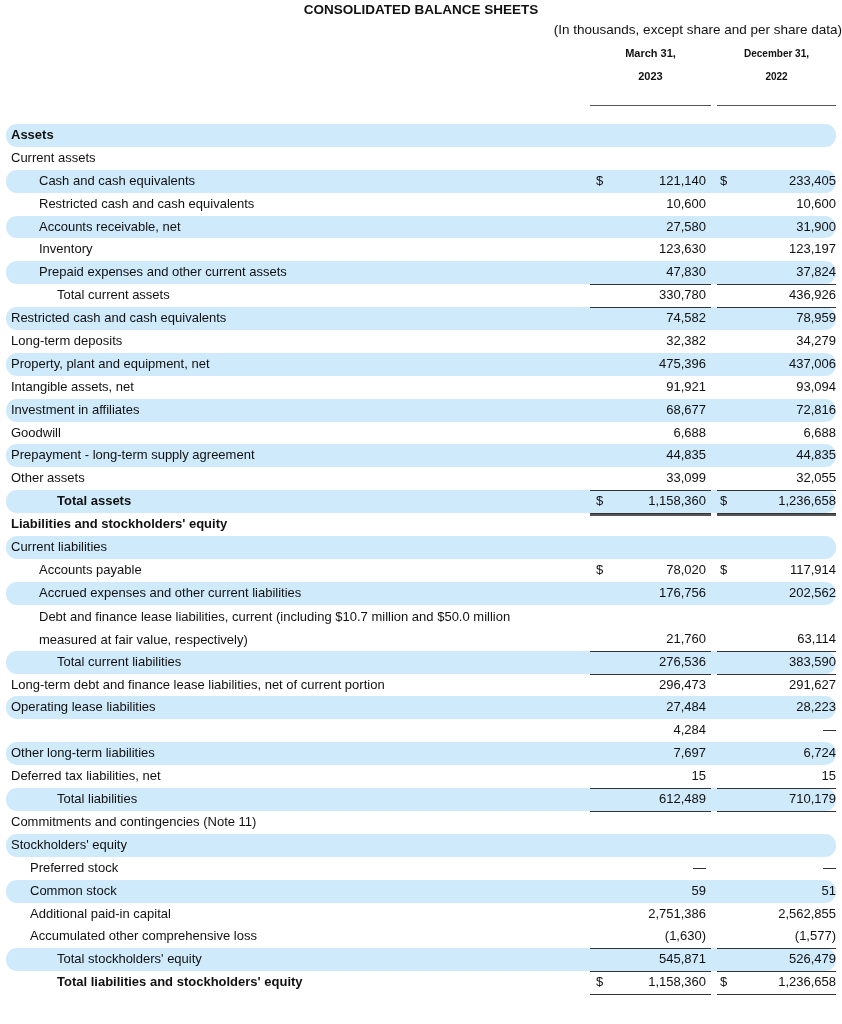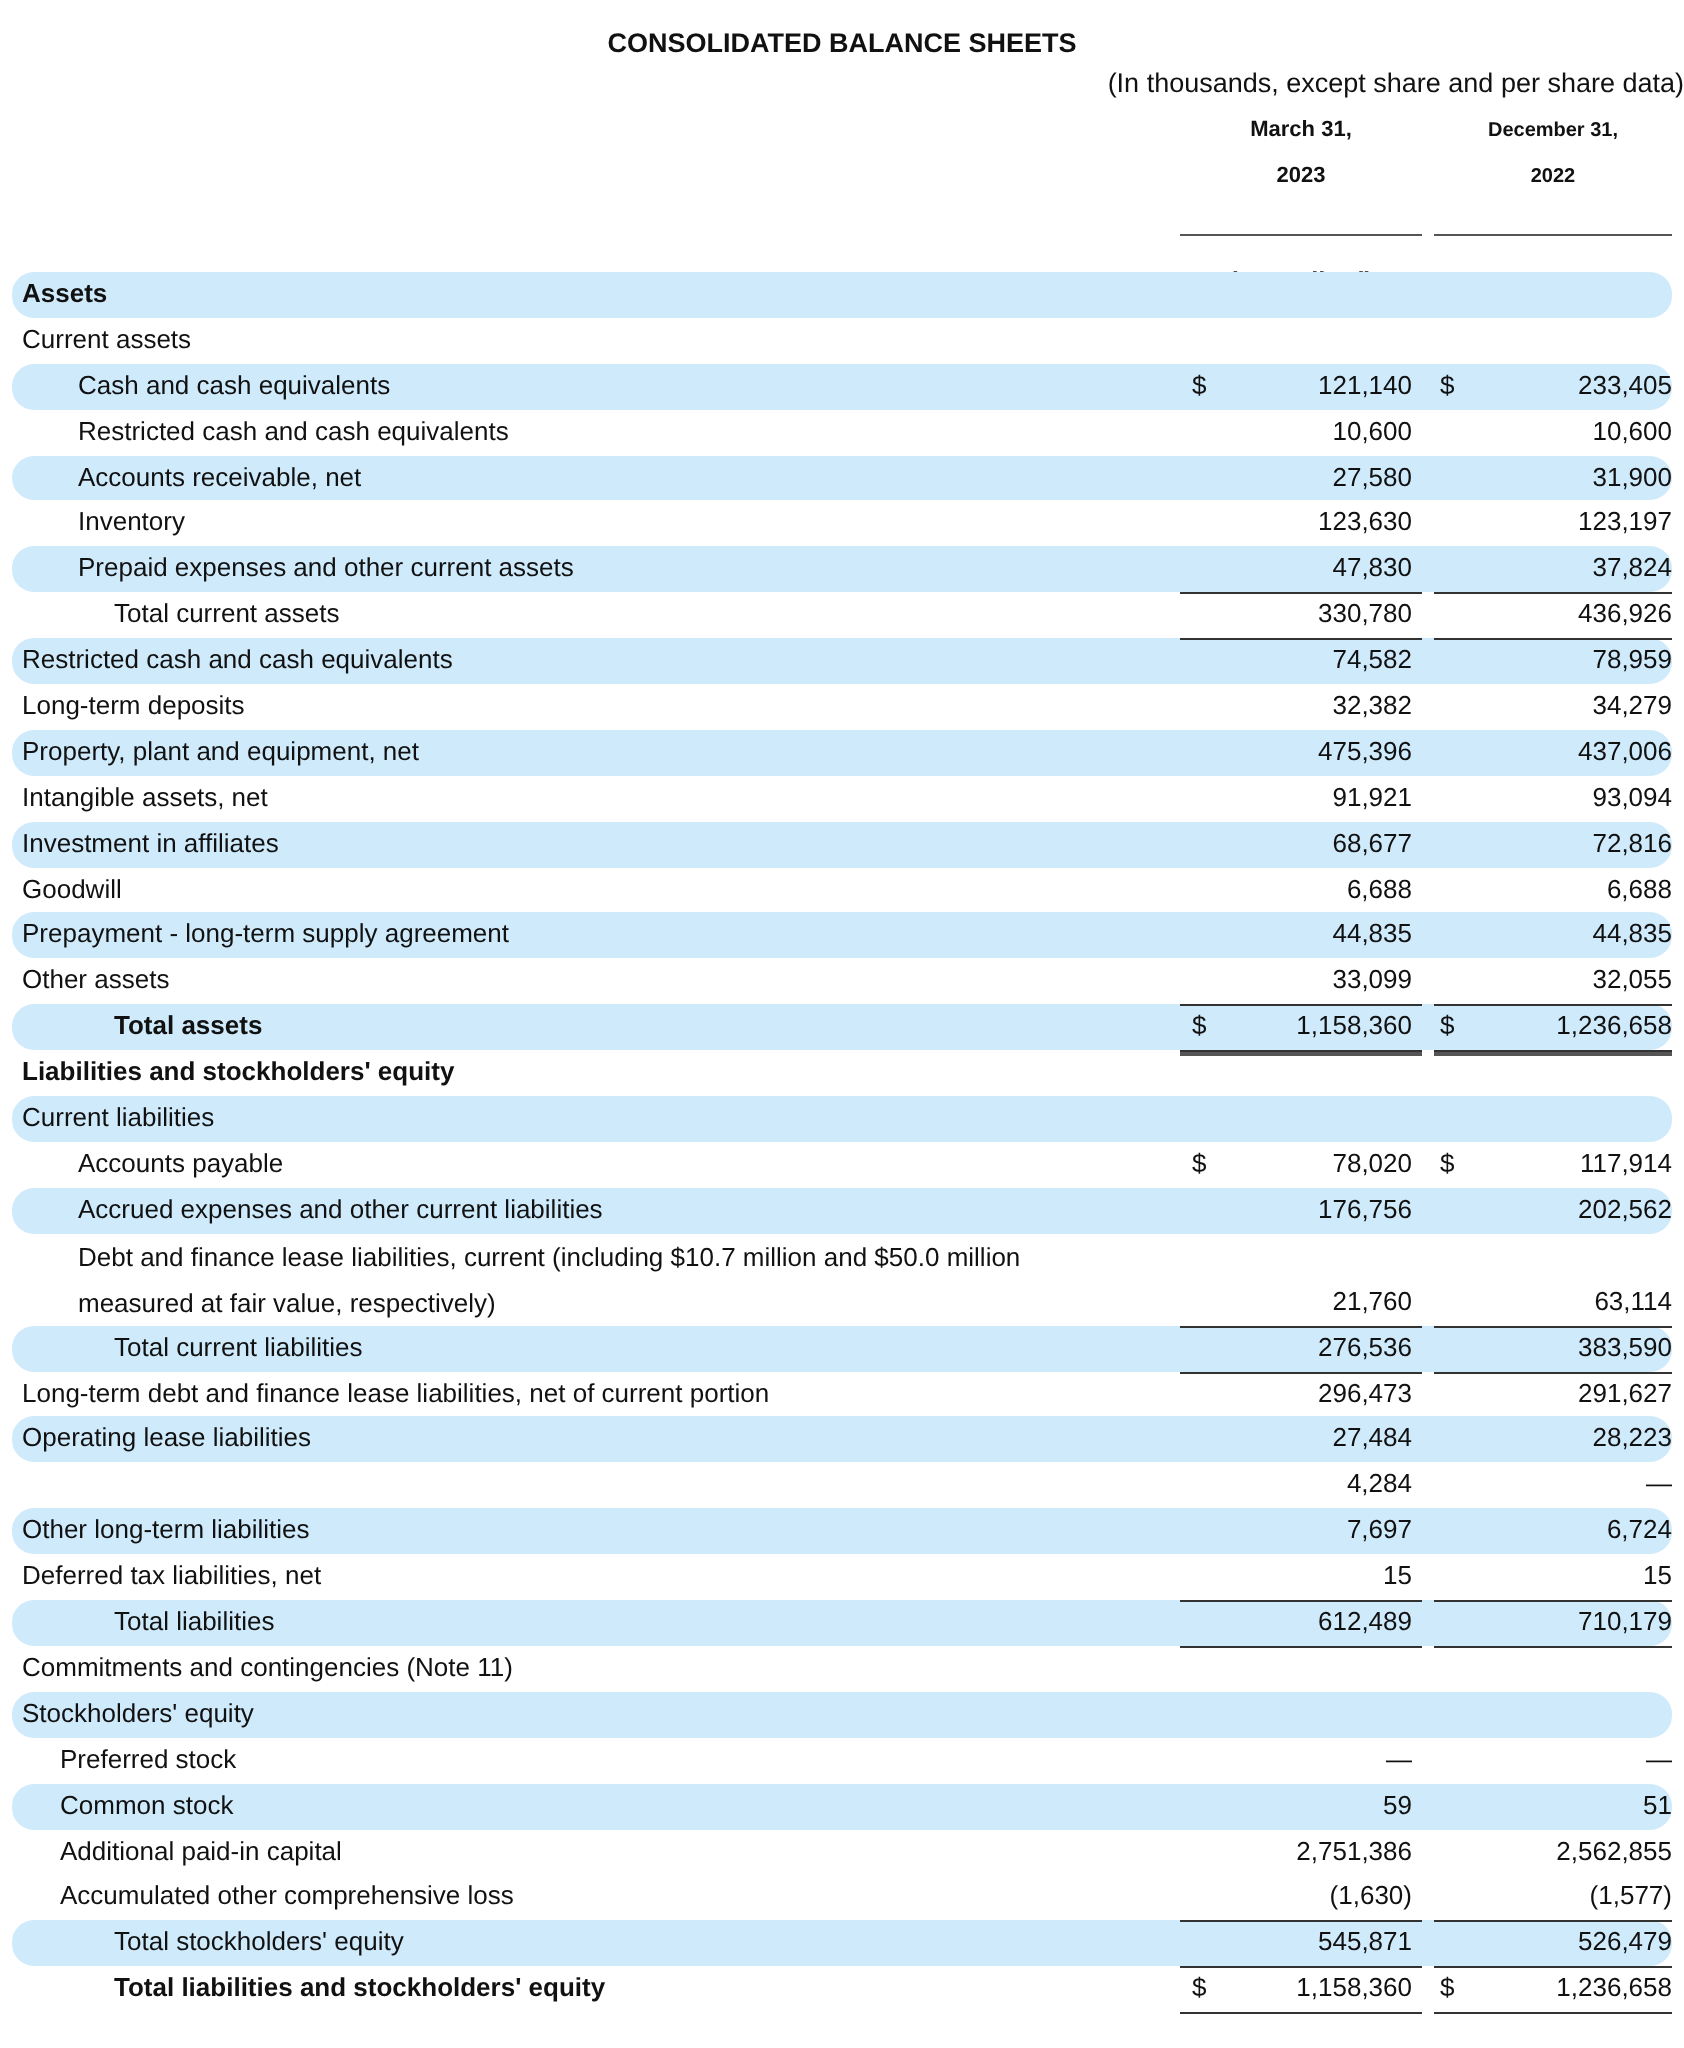--- a/index.html
+++ b/index.html
@@ -1,18 +1,18 @@
 <!DOCTYPE html>
 <html><head>
 <meta charset="utf-8">
 <style>
   html, body { margin: 0; padding: 0; background: #ffffff; }
   body { width: 842px; height: 1024px; font-family: "Liberation Sans", sans-serif; color: #111; font-size: 13px; }
   .hdr { text-align: center; }
-  .title { font-weight: bold; font-size: 13.5px; padding-top: 12px; height: 20px; line-height: 20px; }
+  .title { font-weight: bold; font-size: 13.5px; padding-top: 0; height: 20px; line-height: 20px; }
   .subtitle { font-size: 13.5px; height: 22px; line-height: 20px; text-align: right; }
   .colhead { position: relative; height: 82px; }
   .colhead .c1 { position: absolute; left: 590px; width: 121px; top: 0; text-align: center; font-weight: bold; font-size: 11px; }
   .colhead .c2 { position: absolute; left: 717px; width: 119px; top: 0; text-align: center; font-weight: bold; font-size: 10px; }
   .colhead .l { height: 23px; line-height: 23px; }
   .colhead .u1 { position: absolute; left: 590px; width: 121px; top: 63px; border-top: 1.5px solid #555; }
   .colhead .u2 { position: absolute; left: 717px; width: 119px; top: 63px; border-top: 1.5px solid #555; }
   .colhead .unaud { position: absolute; left: 590px; width: 121px; top: 64px; text-align: center; font-weight: bold; height: 22px; line-height: 22px; margin-top: 12px; }
   .table { position: relative; margin-left: 6px; width: 830px; }
   .row { position: relative; height: 22.9px; line-height: 22.9px; }

